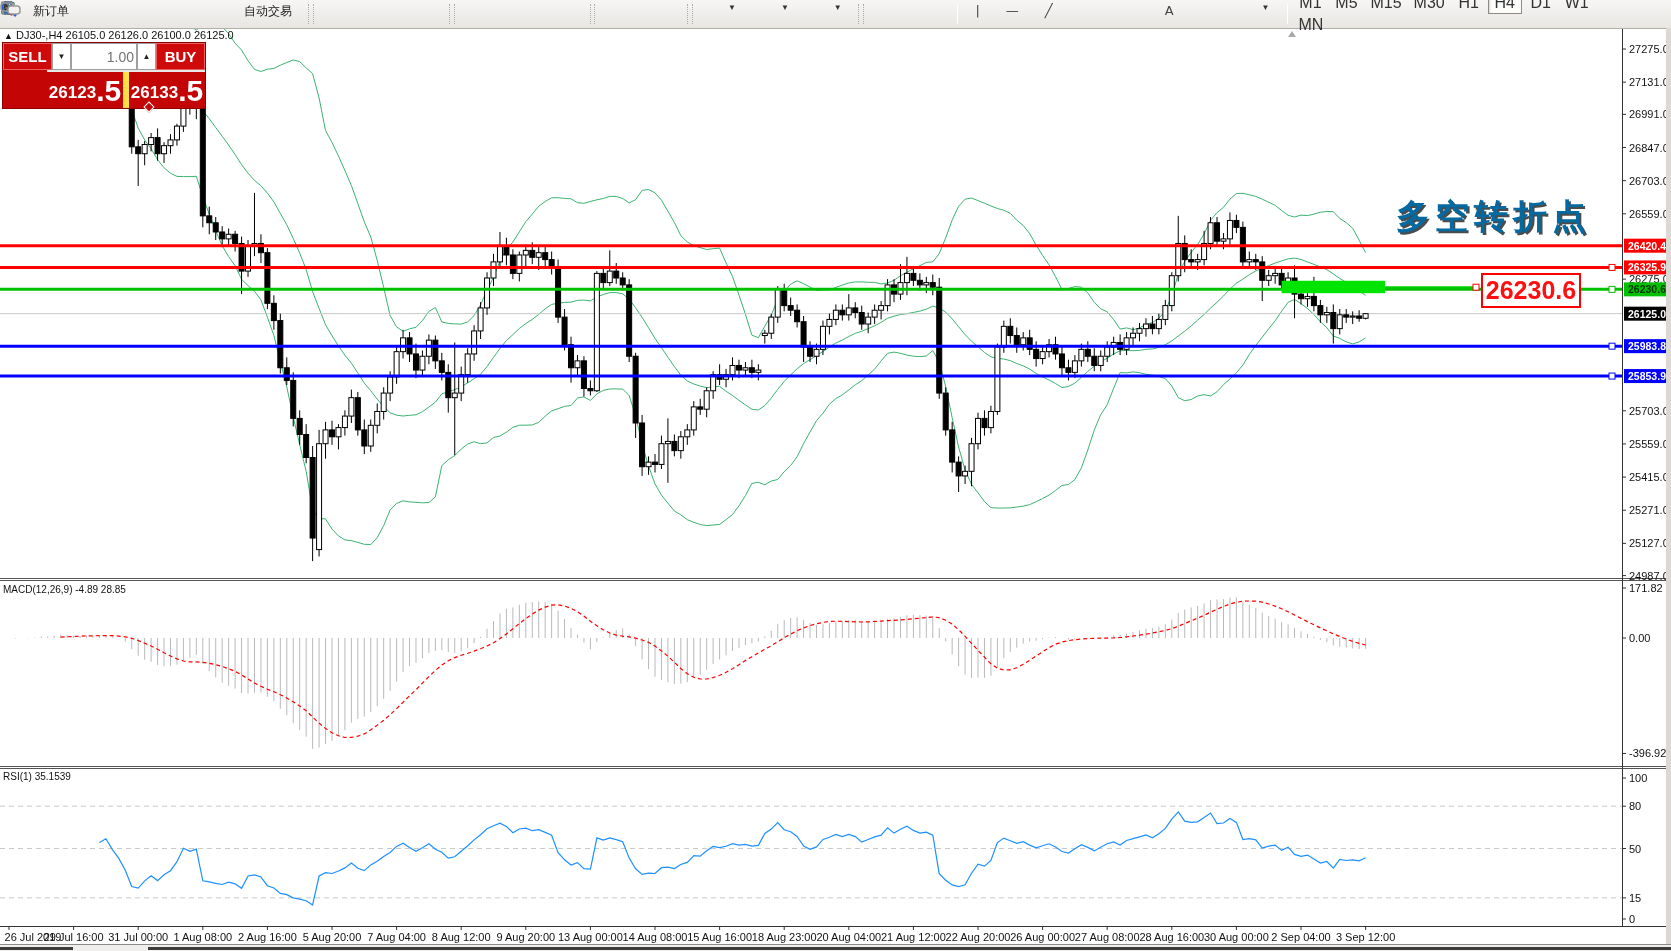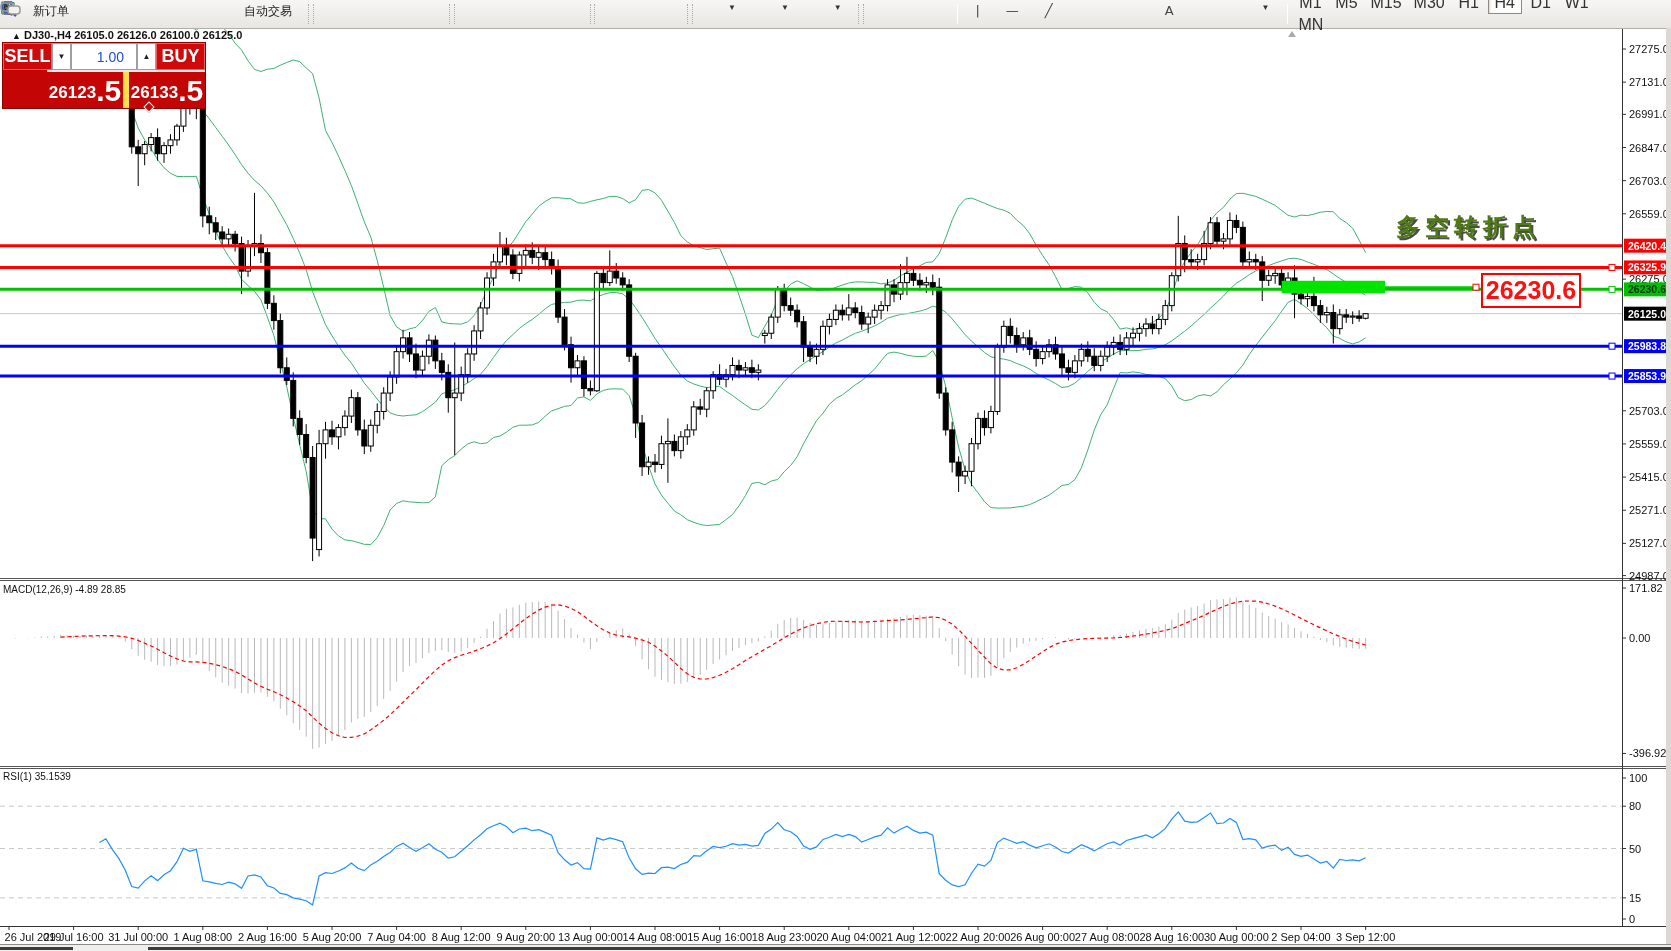--- a/index.html
+++ b/index.html
@@ -15,44 +15,44 @@
   .grip{width:4px;height:20px;margin:0 3px;border-left:1px dotted #aaa;border-right:1px dotted #aaa;}
   .icn{width:17px;height:17px;display:inline-flex;align-items:center;justify-content:center;}
   .lbl{margin-left:3px;}
   .caret{font-size:8px;color:#333;margin-left:2px;}
   .glyph{font-size:13px;color:#444;font-family:"DejaVu Sans",sans-serif;}
   .tf{min-width:24px;height:20px;display:inline-flex;align-items:center;justify-content:center;
       padding:0 4px;font-size:16px;color:#333;border:1px solid transparent;margin:0 1px;}
   .tf.active{background:#fdfdfc;border:1px solid #8e8a84;box-shadow:inset 1px 1px 2px #d9d5d0;}
   .right-icons{margin-left:auto;margin-right:12px;display:flex;align-items:center;gap:14px;}
   
-  .chart-header{position:absolute;left:4px;top:29px;font-size:11px;font-weight:bold;color:#111;z-index:5;margin-left:8px;}
+  .chart-header{position:absolute;left:4px;top:29px;font-size:11px;font-weight:normal;color:#111;z-index:5;}
   .chart-header .m{font-size:9px;}
   .pane-label{position:absolute;left:3px;font-size:10px;color:#111;z-index:5;}
   
   .trade-panel{position:absolute;left:2px;top:42px;width:202px;z-index:8;background:#c40505;
                border:1px solid #8c0000;}
   .tp-row1{display:flex;height:27px;}
-  .tp-btn{flex:0 0 47px;background:#ce0a0a;color:#fff;font-size:18px;font-weight:bold;
+  .tp-btn{flex:0 0 47px;background:#ce0a0a;color:#fff;font-size:15px;font-weight:bold;
           display:flex;align-items:center;justify-content:center;border:1px solid #e86060;}
   .tp-spin{flex:0 0 17px;background:#fff;border:1px solid #9f9f9f;display:flex;align-items:center;
            justify-content:center;font-size:8px;color:#222;}
-  .tp-vol{flex:1;background:#fff;border:1px solid #9f9f9f;font-size:14px;color:#1d4ed8;
-          text-align:right;padding:0 12px 0 0;min-width:0;font-family:"Liberation Sans",sans-serif;height:25px;}
+  .tp-vol{flex:1;background:#fff;border:1px solid #9f9f9f;font-size:14px;color:#737373;
+          text-align:right;padding:0 2px 0 0;min-width:0;font-family:"Liberation Sans",sans-serif;height:25px;}
   .tp-row2{display:flex;height:36px;border-top:2px solid #e8e8e8;position:relative;margin-left:44px;}
   .tp-price{flex:1;color:#fff;display:flex;align-items:flex-end;justify-content:center;
             padding-bottom:2px;background:#c40505;}
   .tp-price .int{font-size:17px;font-weight:bold;line-height:26px;}
   .tp-price .frac{font-size:30px;font-weight:bold;line-height:30px;}
   .tp-price+.tp-price{border-left:6px solid #fde047;}
   .tp-diamond{position:absolute;left:98px;bottom:-3px;width:6px;height:6px;background:#c40505;
               border:1px solid #fff;transform:rotate(45deg);}
   
-  .cn-annot{position:absolute;left:1396px;top:194px;z-index:6;font-weight:bold;font-size:24px;
-            letter-spacing:5px;color:#4d7c0f;text-shadow:2px 2px 0 #4c4c4c;white-space:nowrap;margin-top:17px;}
+  .cn-annot{position:absolute;left:1396px;top:194px;z-index:6;font-weight:bold;font-size:34px;
+            letter-spacing:5px;color:#0369a1;text-shadow:2px 2px 0 #4c4c4c;white-space:nowrap;}
   .callout{position:absolute;left:1481px;top:273px;width:96px;height:31px;z-index:6;
            border:2px solid #ff0000;color:#ff1010;font-size:25px;font-weight:bold;
            display:flex;align-items:center;justify-content:center;background:#fff;}
   
   .bottom-strip{position:absolute;left:0;top:944px;width:1671px;height:7px;background:#f0efee;border-top:1px solid #8a8a8a;}
   .bs-dark1{position:absolute;left:0;top:2px;width:73px;height:3px;background:#3c3c3c;}
   .bs-dark2{position:absolute;left:148px;top:2px;width:1523px;height:3px;background:#3c3c3c;}
   .right-strip{position:absolute;left:1666px;top:28px;width:5px;height:916px;background:#dcd9d4;}
   svg{position:absolute;left:0;top:0;}
 </style>

